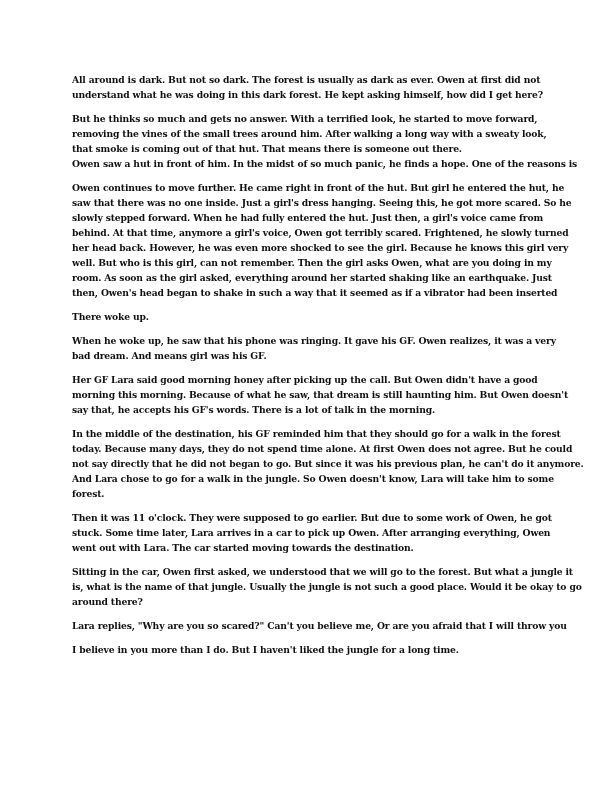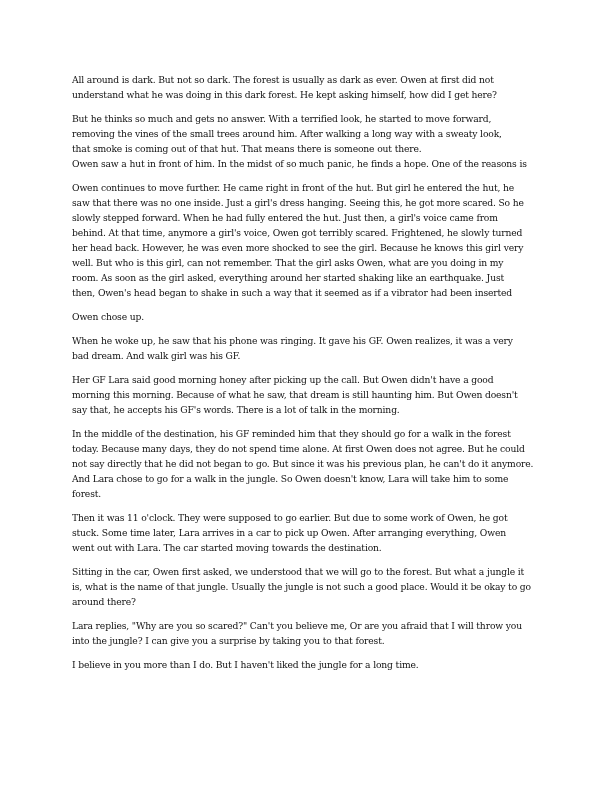--- a/index.html
+++ b/index.html
@@ -13,20 +13,21 @@
       position: relative;
       overflow: hidden;
     }
     .page {
       position: absolute;
       left: 0;
       top: 0;
       width: 612px;
       height: 792px;
       background: #ffffff;
+      font-weight: bold;
     }
     .content {
       position: absolute;
       left: 72px;
       top: 72px;
       width: 474px;
       font-family: "DejaVu Serif", serif;
       font-size: 9.2px;
       line-height: 15px;
       color: #111111;
@@ -58,32 +59,32 @@
       <span class="line">that smoke is coming out of that hut. That means there is someone out there.</span>
       <span class="line">Owen  saw a hut in front of him. In the midst of so much panic, he finds a hope. One of the reasons is</span>
     </p>
 
     <p class="para">
       <span class="line">Owen continues to move further. He came right in front of the hut. But girl he entered the hut, he</span>
       <span class="line">saw that there was no one inside. Just a girl's dress hanging. Seeing this, he got more scared. So he</span>
       <span class="line">slowly stepped forward. When he had fully entered the hut. Just then, a girl's voice came from</span>
       <span class="line">behind. At that time, anymore a girl's voice, Owen got terribly scared. Frightened, he slowly turned</span>
       <span class="line">her head back. However, he was even more shocked to see the girl. Because he knows this girl very</span>
-      <span class="line">well. But who is this girl, can not remember. That the girl asks Owen, what are you doing in my</span>
+      <span class="line">well. But who is this girl, can not remember. Then the girl asks Owen, what are you doing in my</span>
       <span class="line">room. As soon as the girl asked, everything around her started shaking like an earthquake. Just</span>
       <span class="line">then, Owen's head began to shake in such a way that it seemed as if a vibrator had been inserted</span>
     </p>
 
     <p class="para">
-      <span class="line">Owen chose up.</span>
+      <span class="line">There woke up.</span>
     </p>
 
     <p class="para">
       <span class="line">When he woke up, he saw that his phone was ringing. It gave his GF. Owen realizes, it was a very</span>
-      <span class="line">bad dream. And walk girl was his GF.</span>
+      <span class="line">bad dream. And means girl was his GF.</span>
     </p>
 
     <p class="para">
       <span class="line">Her GF Lara said good morning honey after picking up the call. But Owen didn't have a good</span>
       <span class="line">morning this morning. Because of what he saw, that dream is still haunting him. But Owen doesn't</span>
       <span class="line">say that, he accepts his GF's words. There is a lot of talk in the morning.</span>
     </p>
 
     <p class="para">
       <span class="line">In the middle of the destination, his GF reminded him that they should go for a walk in the forest</span>
@@ -100,21 +101,20 @@
     </p>
 
     <p class="para">
       <span class="line">Sitting in the car, Owen first asked, we understood that we will go to the forest. But what a jungle it</span>
       <span class="line">is, what is the name of that jungle. Usually the jungle is not such a good place. Would it be okay to go</span>
       <span class="line">around there?</span>
     </p>
 
     <p class="para">
       <span class="line">Lara replies, "Why are you so scared?"  Can't you believe me, Or are you afraid that I will throw you</span>
-      <span class="line">into the jungle? I can give you a surprise by taking you to that forest.</span>
     </p>
 
     <p class="para">
       <span class="line">I believe in you more than I do. But I haven't liked the jungle for a long time.</span>
     </p>
 
   </div>
 </div>
 
 </body></html>

